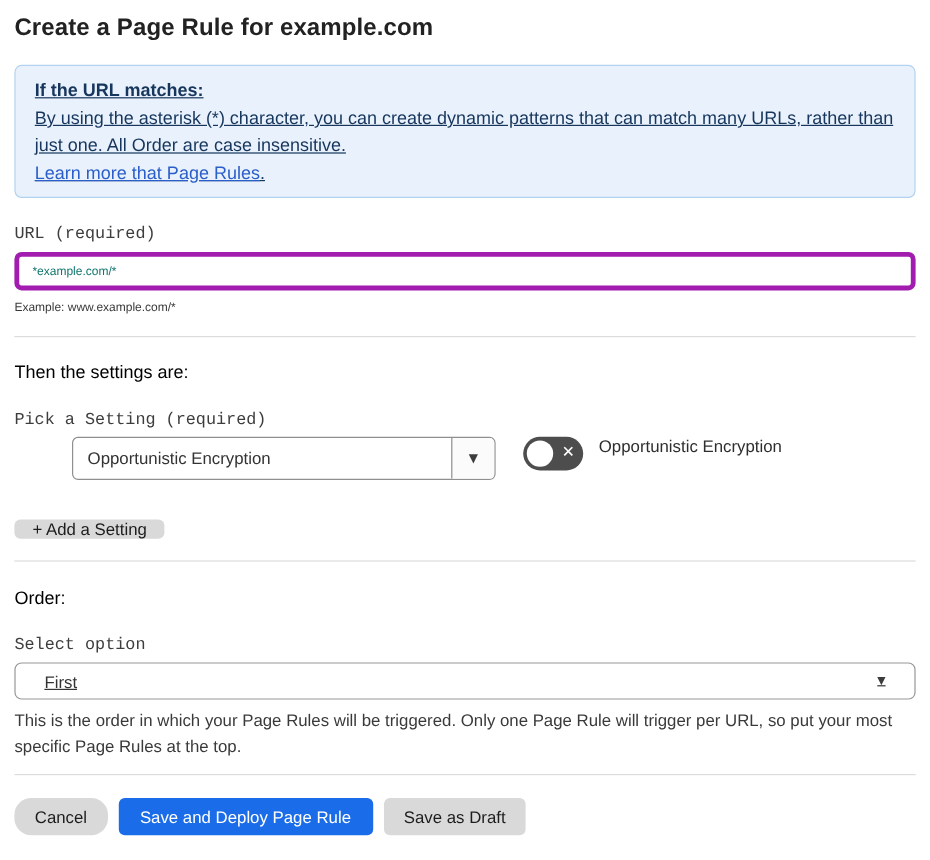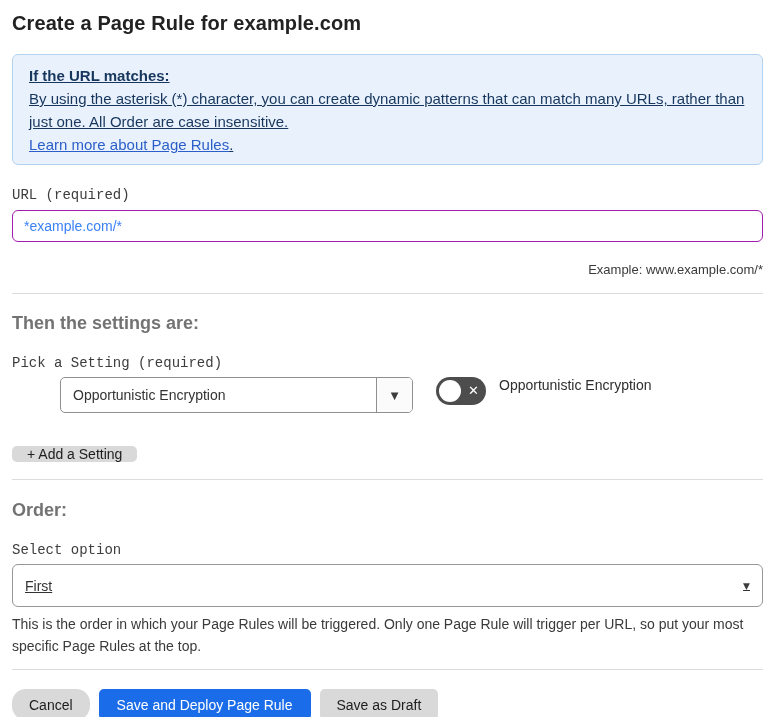--- a/index.html
+++ b/index.html
@@ -32,45 +32,44 @@
   }
   .field-label {
     margin-top: 22px;
     font-size: 14px; color: #3d3d3d;
     line-height: 17px;
     font-family: Liberation Mono, monospace;
   }
   .url-input {
     margin-top: 6px;
     width: 751px; height: 32px;
-    border: 1px solid #a21caf;
+    border: 4px solid #a21caf;
     border-radius: 6px;
     padding: 0 11px;
-    font-size: 14px; color: #3b82f6;
+    font-size: 10px; color: #0f766e;
     font-family: "Liberation Sans", "DejaVu Sans", sans-serif;
     outline: none;
     display: block;
     background: #ffffff;
   }
   .helper-text {
-    margin-top: 20px;
-    font-size: 13px; color: #3a3a3a;
+    margin-top: 7px;
+    font-size: 10px; color: #3a3a3a;
     line-height: 16px;
-    text-align: right;
   }
   .divider {
     border: none;
     border-top: 1px solid #dcdcdc;
     height: 0;
   }
   .divider-1 { margin-top: 15px; }
   .divider-2 { margin-top: 16px; }
   .divider-3 { margin-top: 12px; }
   .section-heading {
-    font-size: 18px; font-weight: bold; color: #737373;
+    font-size: 15px; font-weight: normal; color: #000000;
     line-height: 19px;
   }
   .heading-settings { margin-top: 20px; }
   .heading-order { margin-top: 21px; }
   .setting-row {
     margin-top: 5px;
     display: flex;  margin-left: 48px;
   }
   .setting-select {
     width: 353px; height: 36px;
@@ -134,25 +133,25 @@
     cursor: pointer;
     white-space: nowrap;
   }
   .btn-gray { background: #d9d9d9; color: #1d1d1d; }
   .add-setting-btn {
     margin-top: 33px;
     height: 16px; padding: 0 15px;
   }
   .order-select {
     margin-top: 5px;
-    width: 751px; height: 43px;
+    width: 751px; height: 31px;
     border: 1px solid #979797;
     border-radius: 6px;
     display: flex; align-items: center; justify-content: space-between;
-    padding: 0 12px;
+    padding: 0 24px;
     font-size: 14px; color: #333333;
     background: #ffffff;
     cursor: pointer;
     text-decoration: underline;
   }
   .order-select .arrow-glyph { font-size: 9px; }
   .order-helper {
     margin-top: 7px;
     font-size: 14px; color: #3a3a3a;
     line-height: 21.5px;
@@ -173,21 +172,21 @@
 </head>
 <body>
 
 
 
 <h1 class="page-title">Create a Page Rule for example.com</h1>
 
 <div class="info-box">
   <div class="info-heading">If the URL matches:</div>
   <div>By using the asterisk (*) character, you can create dynamic patterns that can match many URLs, rather than just one. All Order are case insensitive.</div>
-  <div><a class="info-link">Learn more about Page Rules</a><span>.</span></div>
+  <div><a class="info-link">Learn more that Page Rules</a><span>.</span></div>
 </div>
 
 <div class="field-label">URL (required)</div>
 <input class="url-input" type="text" value="*example.com/*" style="">
 <div class="helper-text">Example: www.example.com/*</div>
 
 <hr class="divider divider-1">
 
 <div class="section-heading heading-settings">Then the settings are:</div>
 

